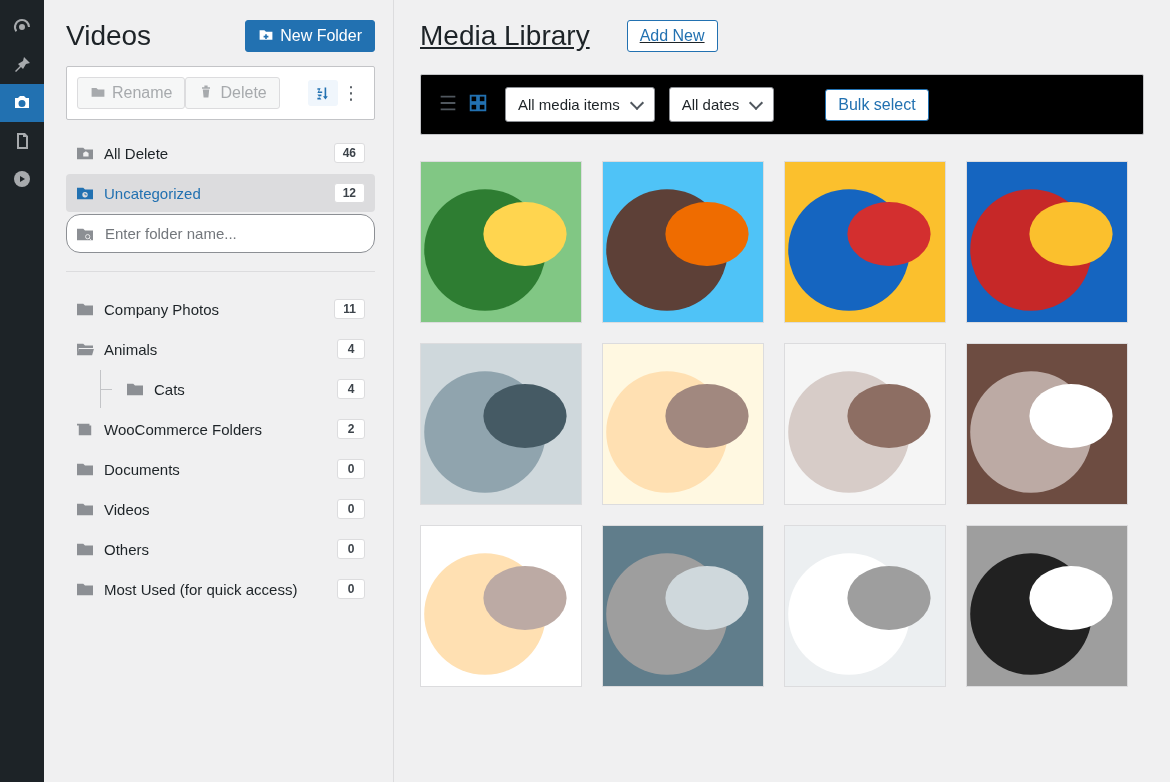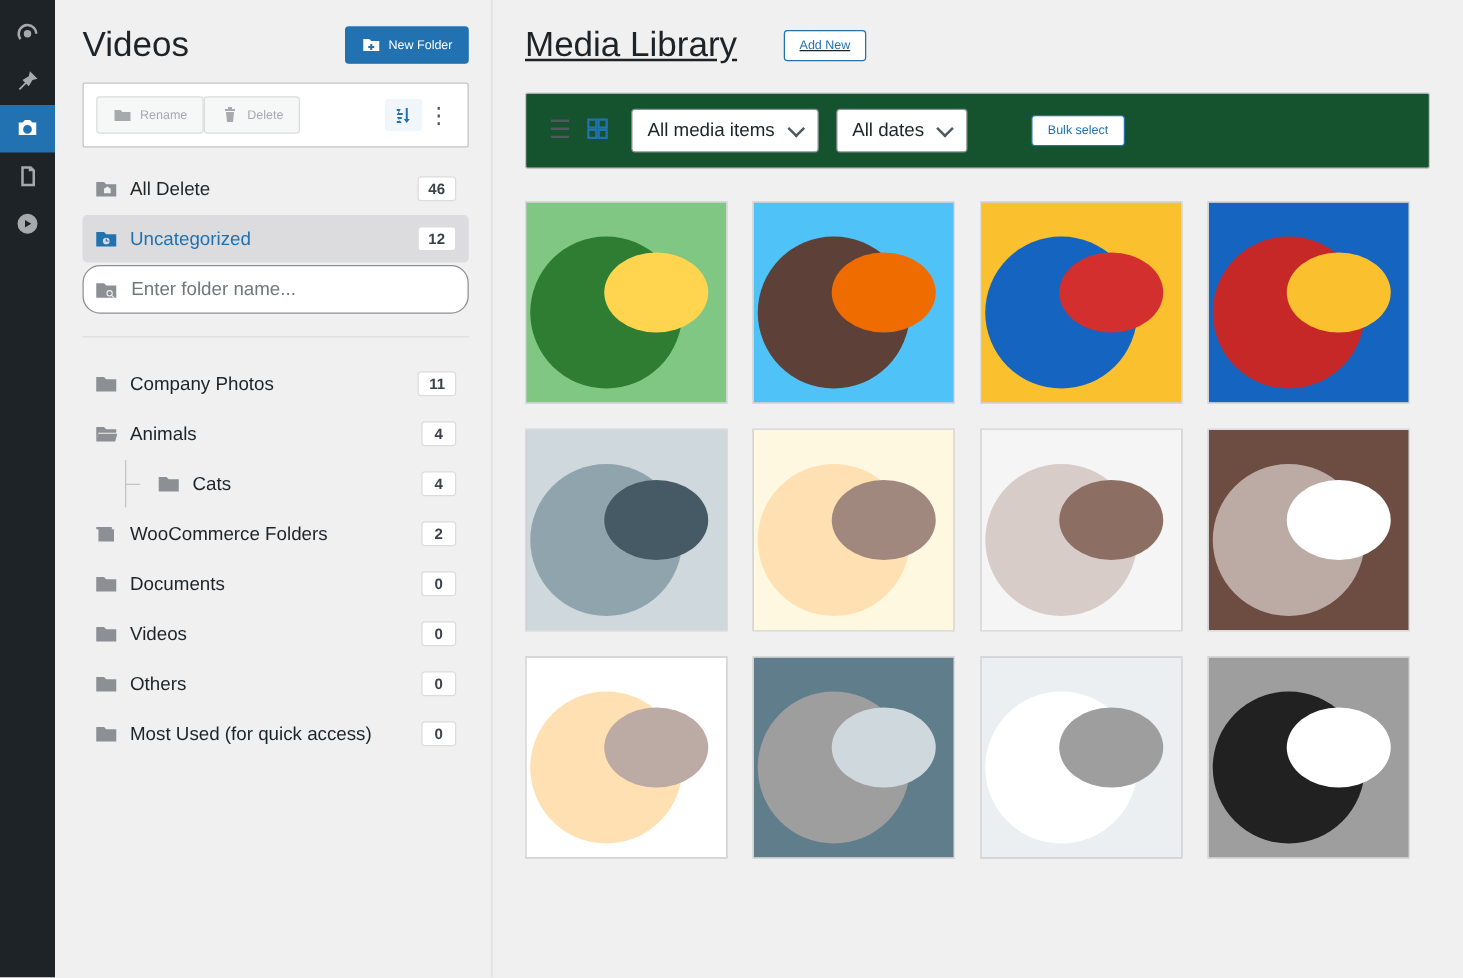--- a/index.html
+++ b/index.html
@@ -13,21 +13,21 @@
   .adminbar .item.active::after {
     content: ""; position: absolute; right: -8px; top: 50%; transform: translateY(-50%);
     border: 8px solid transparent; border-right-color: #f0f0f1;
   }
   .adminbar svg { width: 20px; height: 20px; fill: currentColor; }
 
   
   .folders { width: 350px; background: #f0f0f1; border-right: 1px solid #dcdcde; padding: 20px 18px 20px 22px; display: flex; flex-direction: column; gap: 14px; }
   .folders-head { display: flex; justify-content: space-between; align-items: center; }
   .folders-title { font-size: 28px; font-weight: 400; }
-  .btn { border: 1px solid #8c8f94; background: #f6f7f7; border-radius: 3px; padding: 6px 12px; font-size: 10px; cursor: pointer; display: inline-flex; align-items: center; gap: 6px; color: #2c3338; }
+  .btn { border: 1px solid #8c8f94; background: #f6f7f7; border-radius: 3px; padding: 6px 12px; font-size: 16px; cursor: pointer; display: inline-flex; gap: 6px; color: #2c3338; }
   .btn:disabled { color: #a7aaad; border-color: #dcdcde; cursor: not-allowed; }
   .btn.primary { background: #2271b1; border-color: #2271b1; color: #fff; }
   .btn.outline-blue { border-color: #2271b1; color: #2271b1; background: #fff; margin-left: 37px; }
 
   .toolbar-box { border: 1px solid #c3c4c7; background: #fff; border-radius: 2px; padding: 10px; display: flex; align-items: center; }
   .toolbar-box .spacer { flex: 1; }
   .sort-btn { border: 1px solid transparent; padding: 4px 6px; border-radius: 3px; color: #2271b1; background: #f0f6fc; cursor: pointer; }
   .kebab { background: none; border: none; font-size: 18px; cursor: pointer; color: #50575e; padding: 0 4px; }
 
   .flist { display: flex; flex-direction: column; gap: 2px; }
@@ -46,21 +46,21 @@
   .folder-input::placeholder { color:#73777c; }
   .folder-input-wrap { position:relative; }
   .folder-input-wrap .folder-icon { position:absolute; left:10px; top:50%; transform:translateY(-50%); color:#8c8f94; width:18px;height:16px;}
 
   .hr { height:1px; background:#dcdcde; margin:4px 0; }
 
   
   .main { flex:1; padding: 20px 26px 0 26px; overflow:auto; }
   .main-head { display:flex; align-items:center; margin-bottom: 22px; text-decoration: underline; }
   .main-title { font-size:28px; font-weight:400; }
-  .filterbar { border:1px solid #c3c4c7; background:#14532d; padding:12px 14px; display:flex; align-items:center; gap:14px; margin-bottom:26px; border-radius:2px;}
+  .filterbar { border:1px solid #c3c4c7; background:#000000; padding:12px 14px; display:flex; align-items:center; gap:14px; margin-bottom:26px; border-radius:2px;}
   .view-toggle { display:flex; gap:4px; }
   .view-toggle button { border:none; background:none; padding:2px; cursor:pointer; color:#50575e;}
   .view-toggle button.active { color:#2271b1; }
   .view-toggle svg { width:22px; height:22px; fill:none; stroke:currentColor; stroke-width:2;}
   .select { border:1px solid #8c8f94; border-radius:3px; background:#fff; padding:8px 34px 8px 12px; font-size:15px; position:relative; cursor:pointer;}
   .select::after { content:""; position:absolute; right:12px; top:50%; width:8px; height:8px; border-right:2px solid #50575e; border-bottom:2px solid #50575e; transform: translateY(-70%) rotate(45deg);}
   .grid { display:grid; grid-template-columns: repeat(4, 162px); gap:20px 20px; }
   .thumb { width:162px; height:162px; border:1px solid #dcdcde; background:#c3c4c7; cursor:pointer; overflow:hidden; display:flex; align-items:center; justify-content:center;}
   .thumb svg { width:100%; height:100%; }
 

